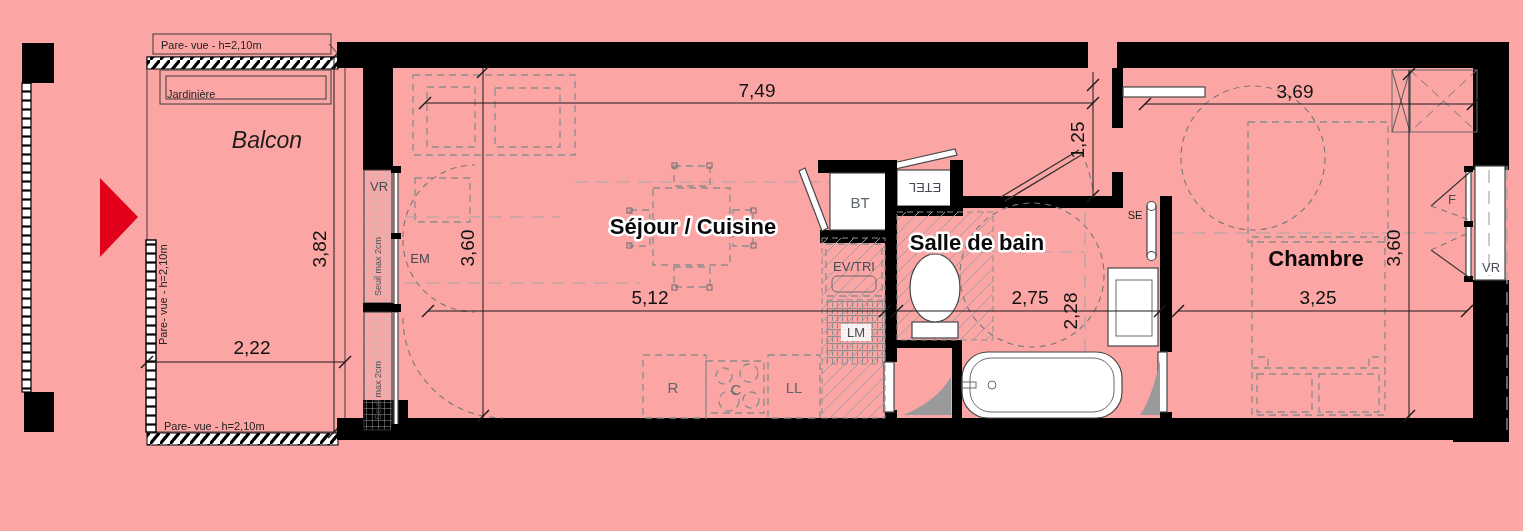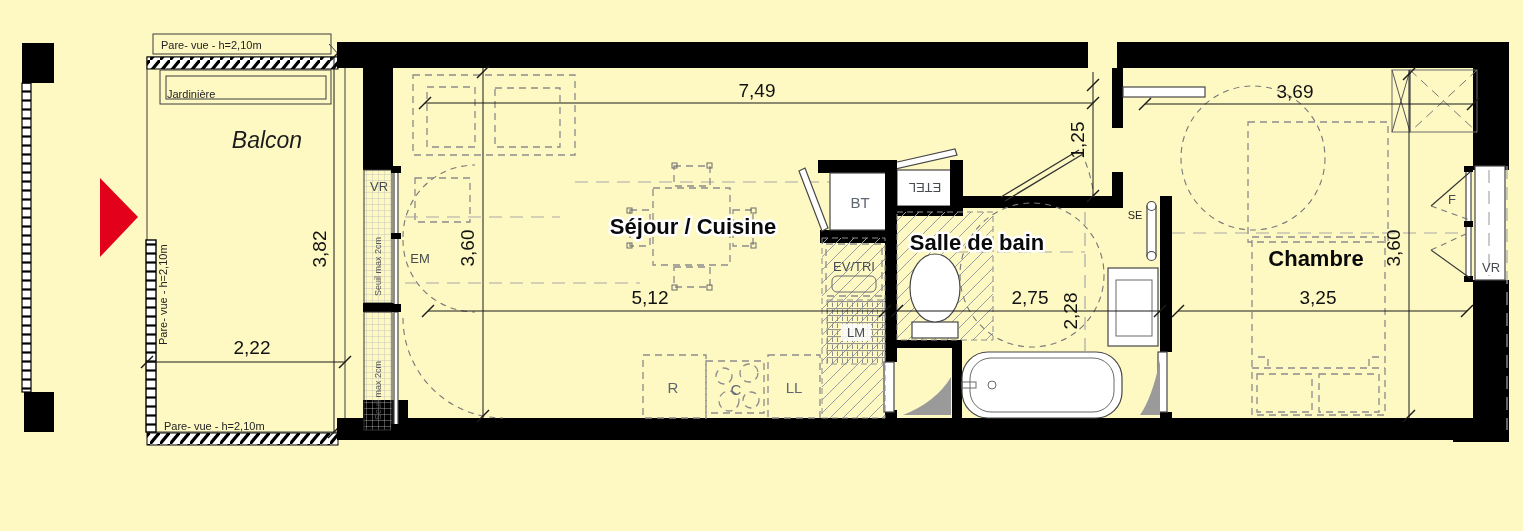--- a/index.html
+++ b/index.html
@@ -1,16 +1,16 @@
 <!DOCTYPE html>
 <html><head>
 <meta charset="utf-8">
 <style>
   html,body{margin:0;padding:0;background:#fff;}
-  .stage{position:relative;width:1523px;height:531px;background:#fef9c3;overflow:hidden;}
+  .stage{position:relative;width:1523px;height:531px;background:#fca5a5;overflow:hidden;}
   svg text{font-family:"Liberation Sans", sans-serif;}
   .wall{fill:#000;stroke:none;}
   .thin{fill:none;stroke:#3c3c3c;stroke-width:1;}
   .fixture{fill:#fff;stroke:#474747;stroke-width:1.2;}
   .fixture2{fill:none;stroke:#6a6a6a;stroke-width:1;}
   .dash{fill:none;stroke:#8c8c8c;stroke-width:1.3;stroke-dasharray:7 5;}
   .ldash{fill:none;stroke:#a8a8a8;stroke-width:1.2;stroke-dasharray:13 8;}
   .swing{fill:none;stroke:#777;stroke-width:1.1;stroke-dasharray:6 5;}
   .dim{stroke:#1a1a1a;stroke-width:1;fill:none;}
   .tick{stroke:#1a1a1a;stroke-width:1.5;}

